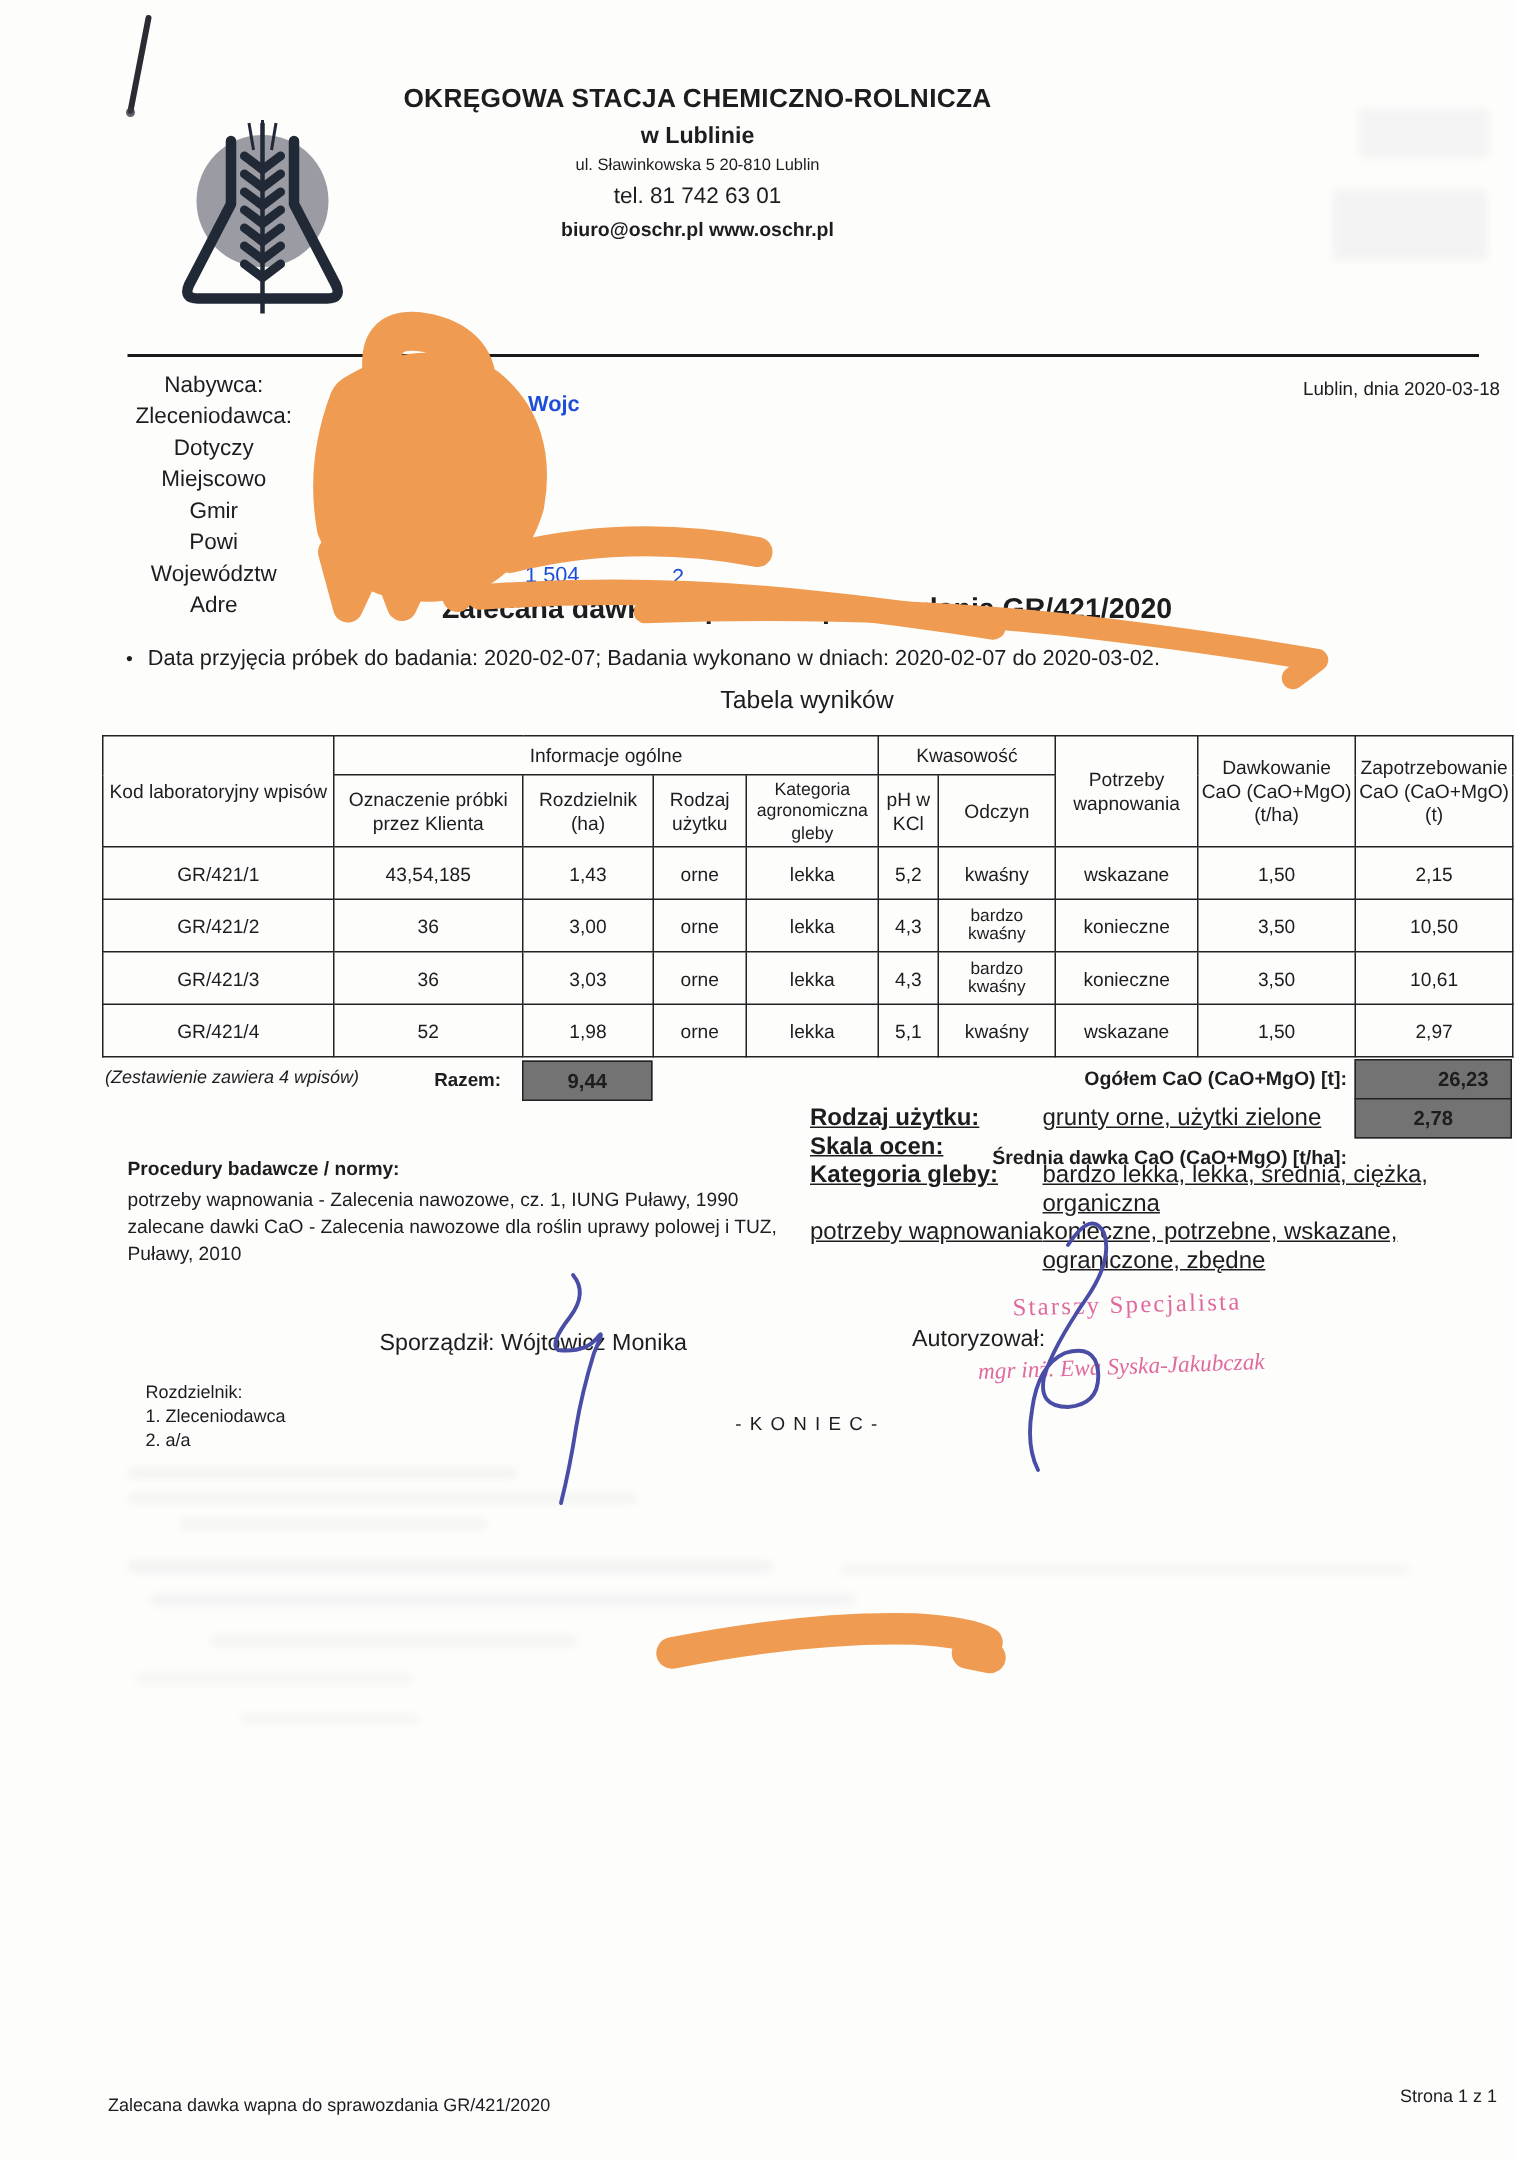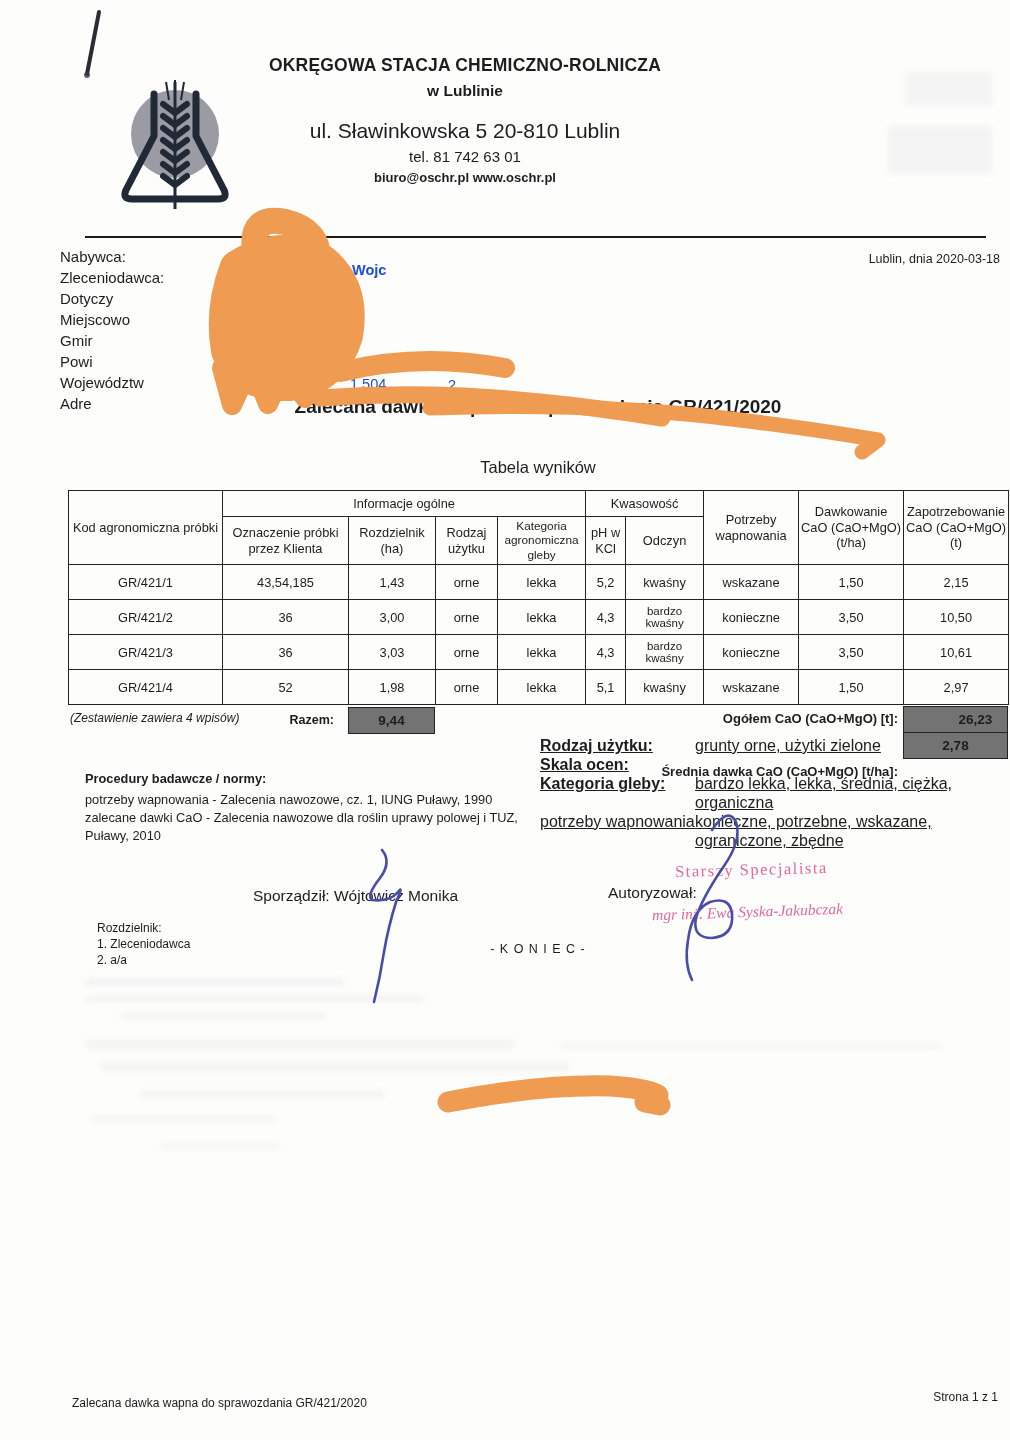--- a/index.html
+++ b/index.html
@@ -6,27 +6,27 @@
   .page{
     position:relative;width:1010px;height:1440px;margin:0 auto;
     background:#fdfdfc;overflow:hidden;
     font-family:"Liberation Sans",sans-serif;color:#1d1d1f;
   }
   .abs{position:absolute;}
   
   .org-block{left:235px;top:56px;width:460px;text-align:center;line-height:1.05;}
   .org-name{font-size:17.5px;font-weight:bold;letter-spacing:.2px;}
   .org-city{font-size:15.5px;font-weight:bold;margin-top:9px;}
-  .org-addr{font-size:21px;margin-top:20px;}
+  .org-addr{font-size:11px;margin-top:5px;}
   .org-tel{font-size:15px;margin-top:7px;}
   .org-mail{font-size:13px;font-weight:bold;margin-top:7px;}
   .date-line{left:830px;top:252px;width:170px;font-size:12.5px;text-align:right;}
   .rule{left:85px;top:236px;width:901px;height:2px;background:#1a1a1a;}
   
-  .recip{left:60px;top:246px;width:165px;text-align:left;font-size:15px;line-height:21px;}
+  .recip{left:60px;top:246px;width:165px;text-align:center;font-size:15px;line-height:21px;}
   .recip div{height:21px;}
   .frag{font-size:14.5px;color:#1d4ed8;}
   
   .doc-title{left:68px;top:396px;width:940px;text-align:center;font-size:19px;font-weight:bold;}
   .intake{left:84px;top:431px;width:900px;font-size:14.5px;}
   .intake .bullet{font-size:13px;margin-right:10px;}
   .tbl-caption{left:68px;top:458px;width:940px;text-align:center;font-size:16.5px;}
   
   table.results{left:68px;top:490px;width:940px;border-collapse:collapse;table-layout:fixed;position:absolute;}
   table.results th,table.results td{
@@ -130,38 +130,41 @@
     <div>Gmir</div>
     <div>Powi</div>
     <div>Województw</div>
     <div>Adre</div>
   </div>
   <div class="abs frag z2" style="left:352px;top:262px;font-weight:bold;">Wojc</div>
   <div class="abs frag z2" style="left:350px;top:376px;">1 504</div>
   <div class="abs frag z2" style="left:448px;top:377px;">2</div>
 
   <div class="abs doc-title z2">Zalecana dawka wapna do sprawozdania GR/421/2020</div>
+  <div class="abs intake z2">
+    <span class="bullet">•</span><span>Data przyjęcia próbek do badania: 2020-02-07; Badania wykonano w dniach: 2020-02-07 do 2020-03-02.</span>
+  </div>
   <div class="abs tbl-caption z2">Tabela wyników</div>
 
   <table class="results z2">
     <colgroup>
       <col style="width:154px">
         <col style="width:126px">
         <col style="width:87px">
         <col style="width:62px">
         <col style="width:88px">
       <col style="width:40px">
         <col style="width:78px">
         <col style="width:95px">
         <col style="width:105px">
         <col style="width:105px">
     </colgroup>
     <thead>
       <tr class="h1">
-        <th rowspan="2">Kod agronomiczna próbki</th>
+        <th rowspan="2">Kod laboratoryjny wpisów</th>
         <th colspan="4">Informacje ogólne</th>
         <th colspan="2">Kwasowość</th>
         <th rowspan="2">Potrzeby wapnowania</th>
         <th rowspan="2">Dawkowanie CaO (CaO+MgO) (t/ha)</th>
         <th rowspan="2">Zapotrzebowanie CaO (CaO+MgO) (t)</th>
       </tr>
       <tr class="h2">
         <th>Oznaczenie próbki przez Klienta</th>
         <th>Rozdzielnik (ha)</th>
         <th>Rodzaj użytku</th>

